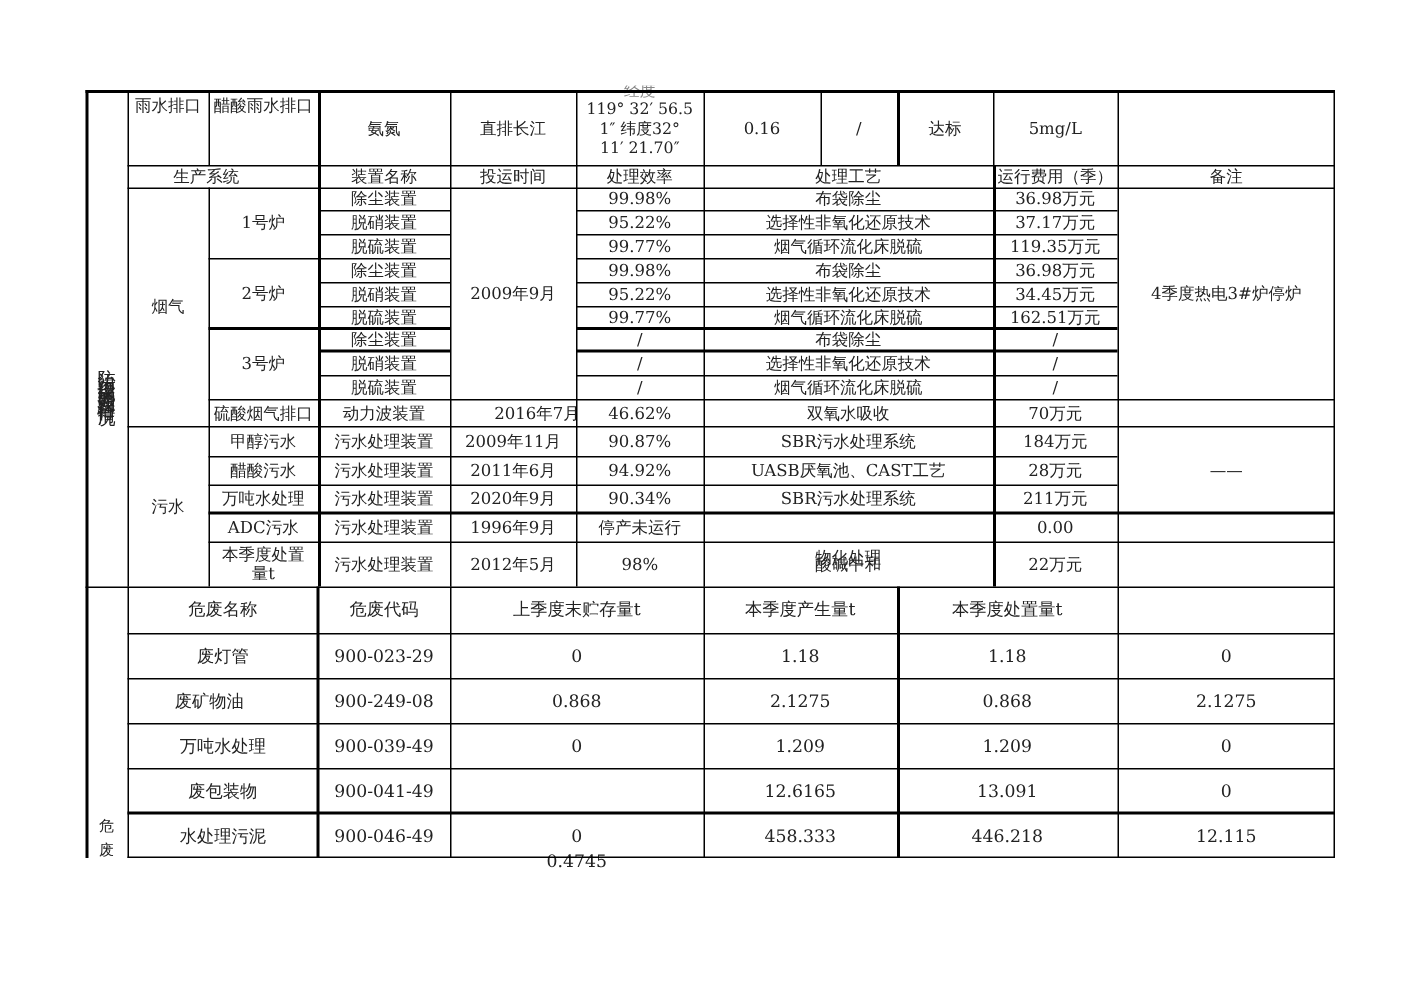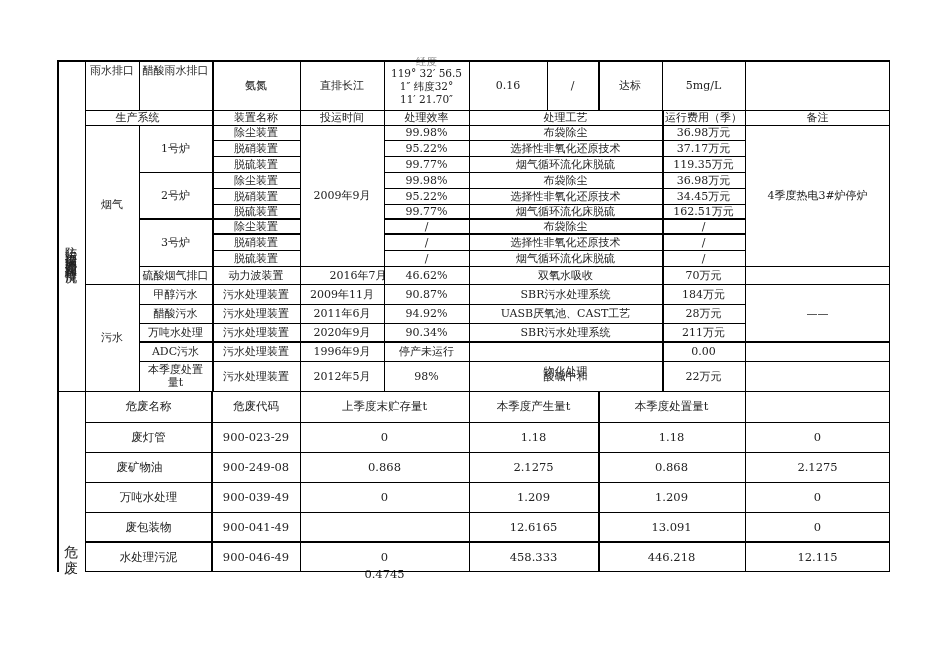--- a/index.html
+++ b/index.html
@@ -140,21 +140,21 @@
   <div class="c" style="left:745px;top:342px;width:145px;height:19px;"></div>
 
   <div class="c wrap" style="left:139px;top:361px;width:73px;height:30px;padding:0 4px;">本季度处置量t</div>
   <div class="c" style="left:212px;top:361px;width:88px;height:30px;">污水处理装置</div>
   <div class="c" style="left:300px;top:361px;width:84px;height:30px;">2012年5月</div>
   <div class="c" style="left:384px;top:361px;width:85px;height:30px;">98%</div>
   <div class="c" style="left:469px;top:361px;width:193px;height:30px;">酸碱中和</div>
   <div class="c" style="left:662px;top:361px;width:83px;height:30px;">22万元</div>
   <div class="c" style="left:745px;top:361px;width:145px;height:30px;"></div>
 
-  <div class="c" style="left:57px;top:540px;width:28px;height:40px;flex-direction:column;font-size:14px;line-height:16px;white-space:normal;word-break:break-all;padding:0 7px;">危废</div>
+  <div class="c" style="left:57px;top:540px;width:28px;height:40px;flex-direction:column;font-size:10px;line-height:16px;white-space:normal;word-break:break-all;padding:0 7px;">危废</div>
 
   <div class="c hz" style="left:85px;top:391px;width:127px;height:31px;">危废名称</div>
   <div class="c hz" style="left:300px;top:391px;width:169px;height:31px;">上季度末贮存量t</div>
   <div class="c hz" style="left:212px;top:391px;width:88px;height:31px;">危废代码</div>
   <div class="c hz" style="left:469px;top:391px;width:129px;height:31px;">本季度产生量t</div>
   <div class="c hz" style="left:598px;top:391px;width:147px;height:31px;">本季度处置量t</div>
 
   <div class="c hz" style="left:85px;top:422px;width:127px;height:30px;">废灯管</div>
   <div class="c hz" style="left:212px;top:422px;width:88px;height:30px;">900-023-29</div>
   <div class="c hz" style="left:300px;top:422px;width:169px;height:30px;">0</div>

